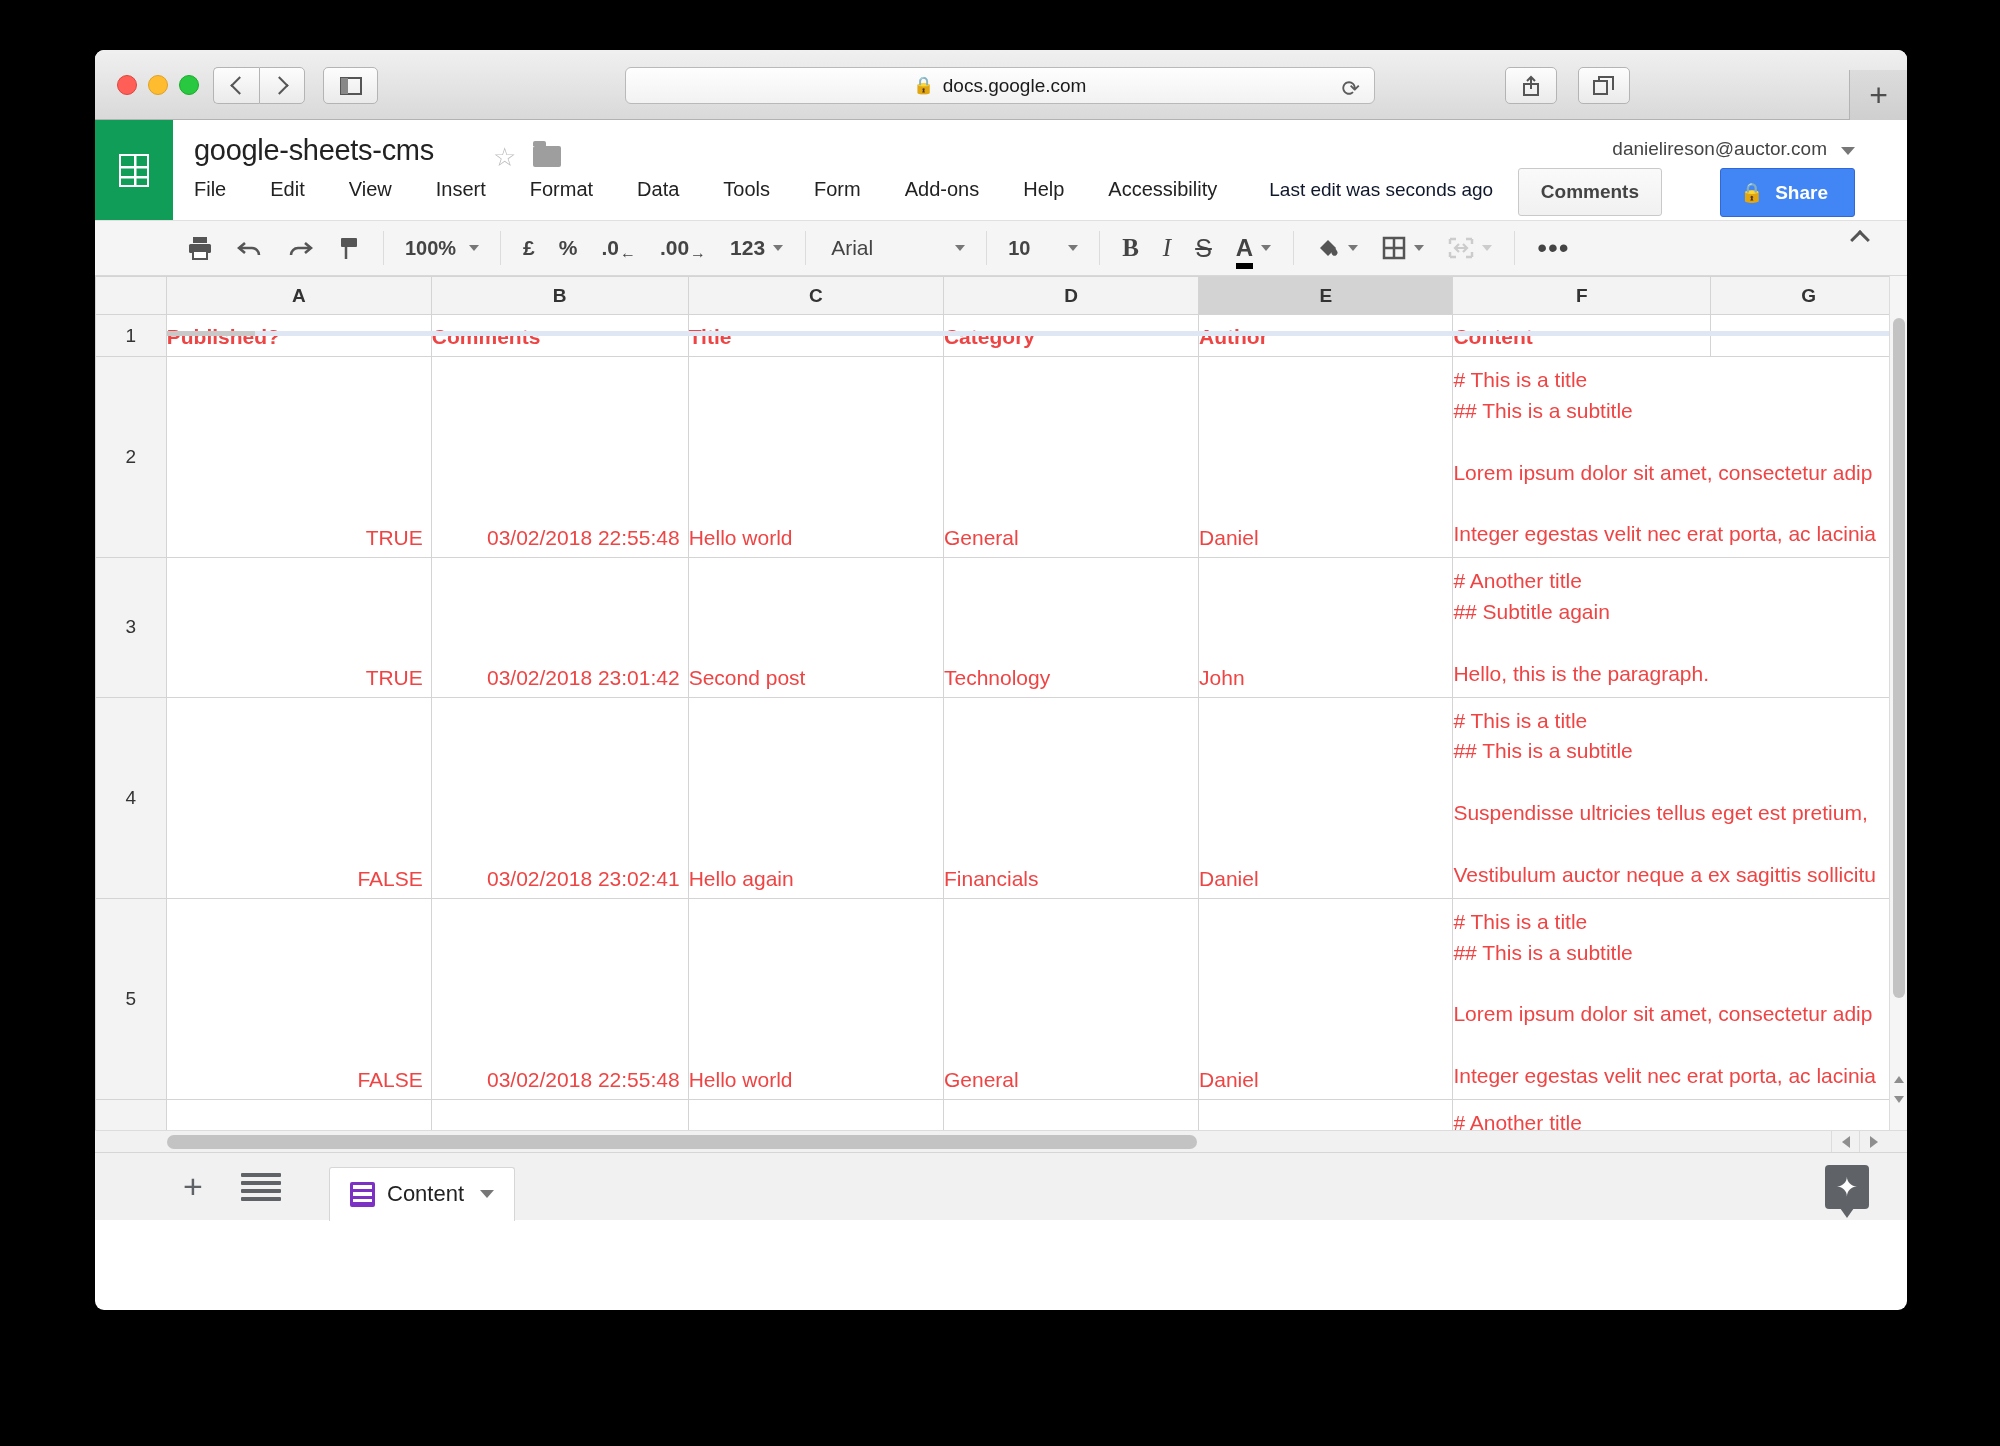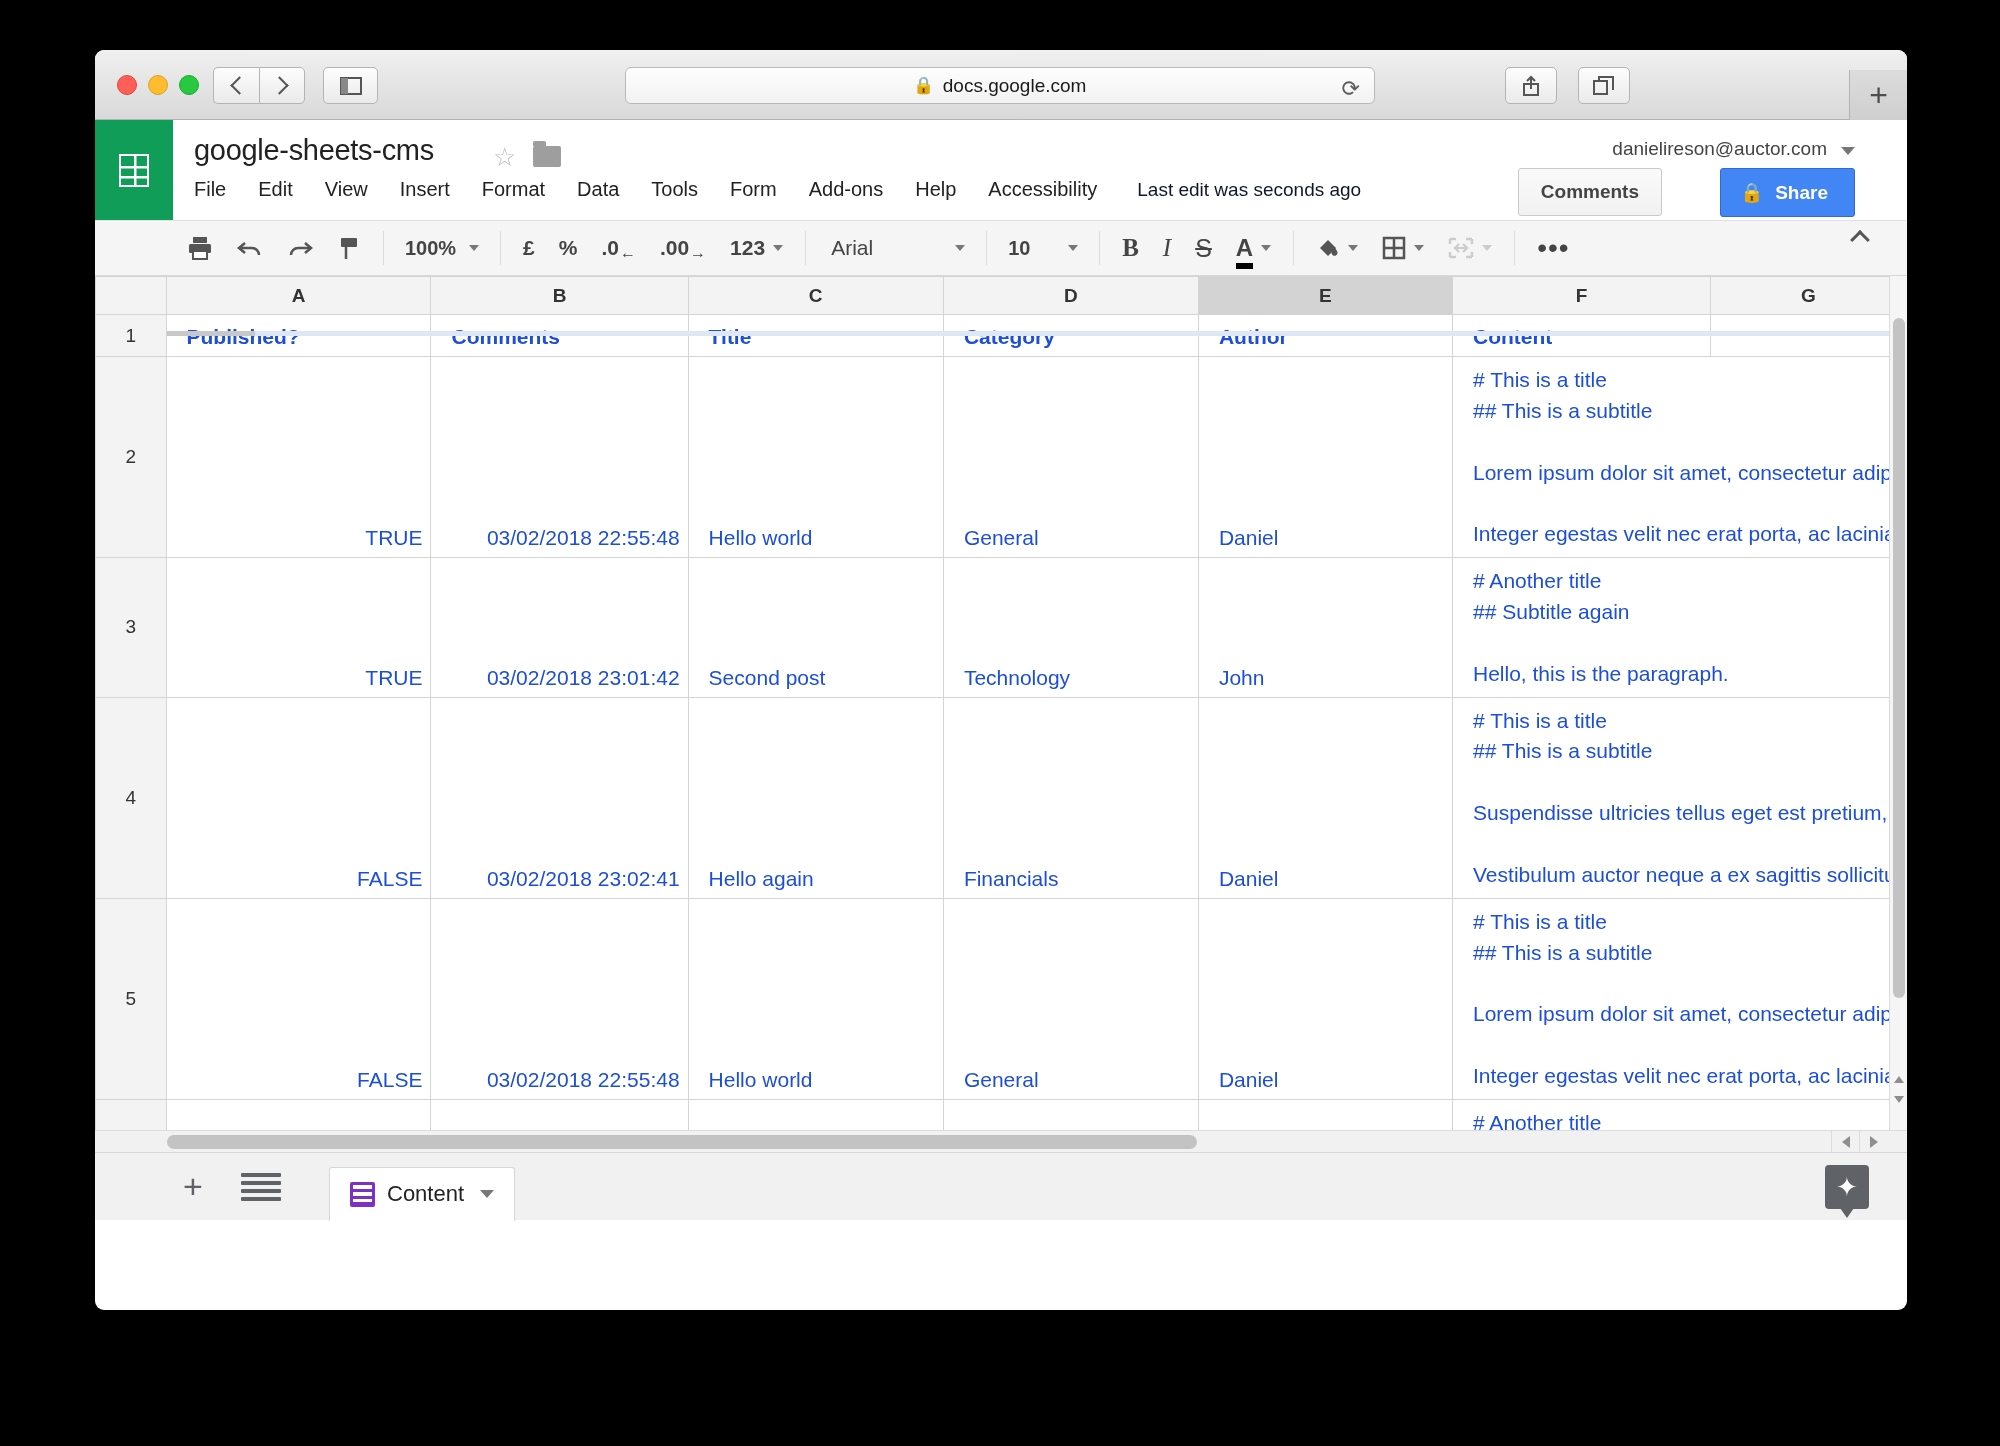--- a/index.html
+++ b/index.html
@@ -96,21 +96,21 @@
   #folder-icon {
     position: absolute; left: 438px; top: 26px;
     width: 28px; height: 21px; background: #9e9e9e; border-radius: 2px;
   }
   #folder-icon:before {
     content:''; position:absolute; left:0; top:-5px; width:13px; height:5px;
     background:#9e9e9e; border-radius:2px 2px 0 0;
   }
   #menu-bar {
     position: absolute; left: 99px; top: 58px;
-    display: flex; align-items: center; gap: 4px;
+    display: flex; align-items: center; gap: 16px;
     font-size: 20px; color: #222;
   }
   #menu-bar .menu-item { padding: 0 14px; cursor: default; }
   #menu-bar .menu-item:first-child { padding-left: 0; }
   #edit-status { margin-left: 22px; font-size: 19px; color: #0f172a; }
 
   #account-email {
     position: absolute; right: 80px; top: 18px;
     font-size: 19px; color: #444;
   }
@@ -174,22 +174,22 @@
   #grid-area { position: relative; height: 854px; background: #fff; overflow: hidden; }
   table.sheet { border-collapse: collapse; table-layout: fixed; }
   .colhead, .rowhead {
     background: #f3f3f3; border: 1px solid #d4d4d4;
     font-size: 19px; color: #333; text-align: center; vertical-align: middle;
   }
   .colhead { height: 38px; }
   .colhead.selected { background: #d3d3d3; }
   .rowhead { width: 72px; }
   .cell {
-    border: 1px solid #d4d4d4; font-size: 21px; color: #1d4ed8;
-    padding: 0 8px 7px 20px; vertical-align: bottom;
+    border: 1px solid #d4d4d4; font-size: 21px; color: #ef4444;
+    padding: 0 8px 7px 0; vertical-align: bottom;
     white-space: pre; overflow: hidden;
   }
   .cell.num { text-align: right; }
   .cell.hdr { font-weight: bold; text-align: left; padding-bottom: 7px; }
   .cell.content-cell { vertical-align: top; padding-top: 8px; line-height: 1.47; }
 
   
   .c-corner { width: 72px; }
   .c-A { width: 268px; }
   .c-B { width: 258px; }

